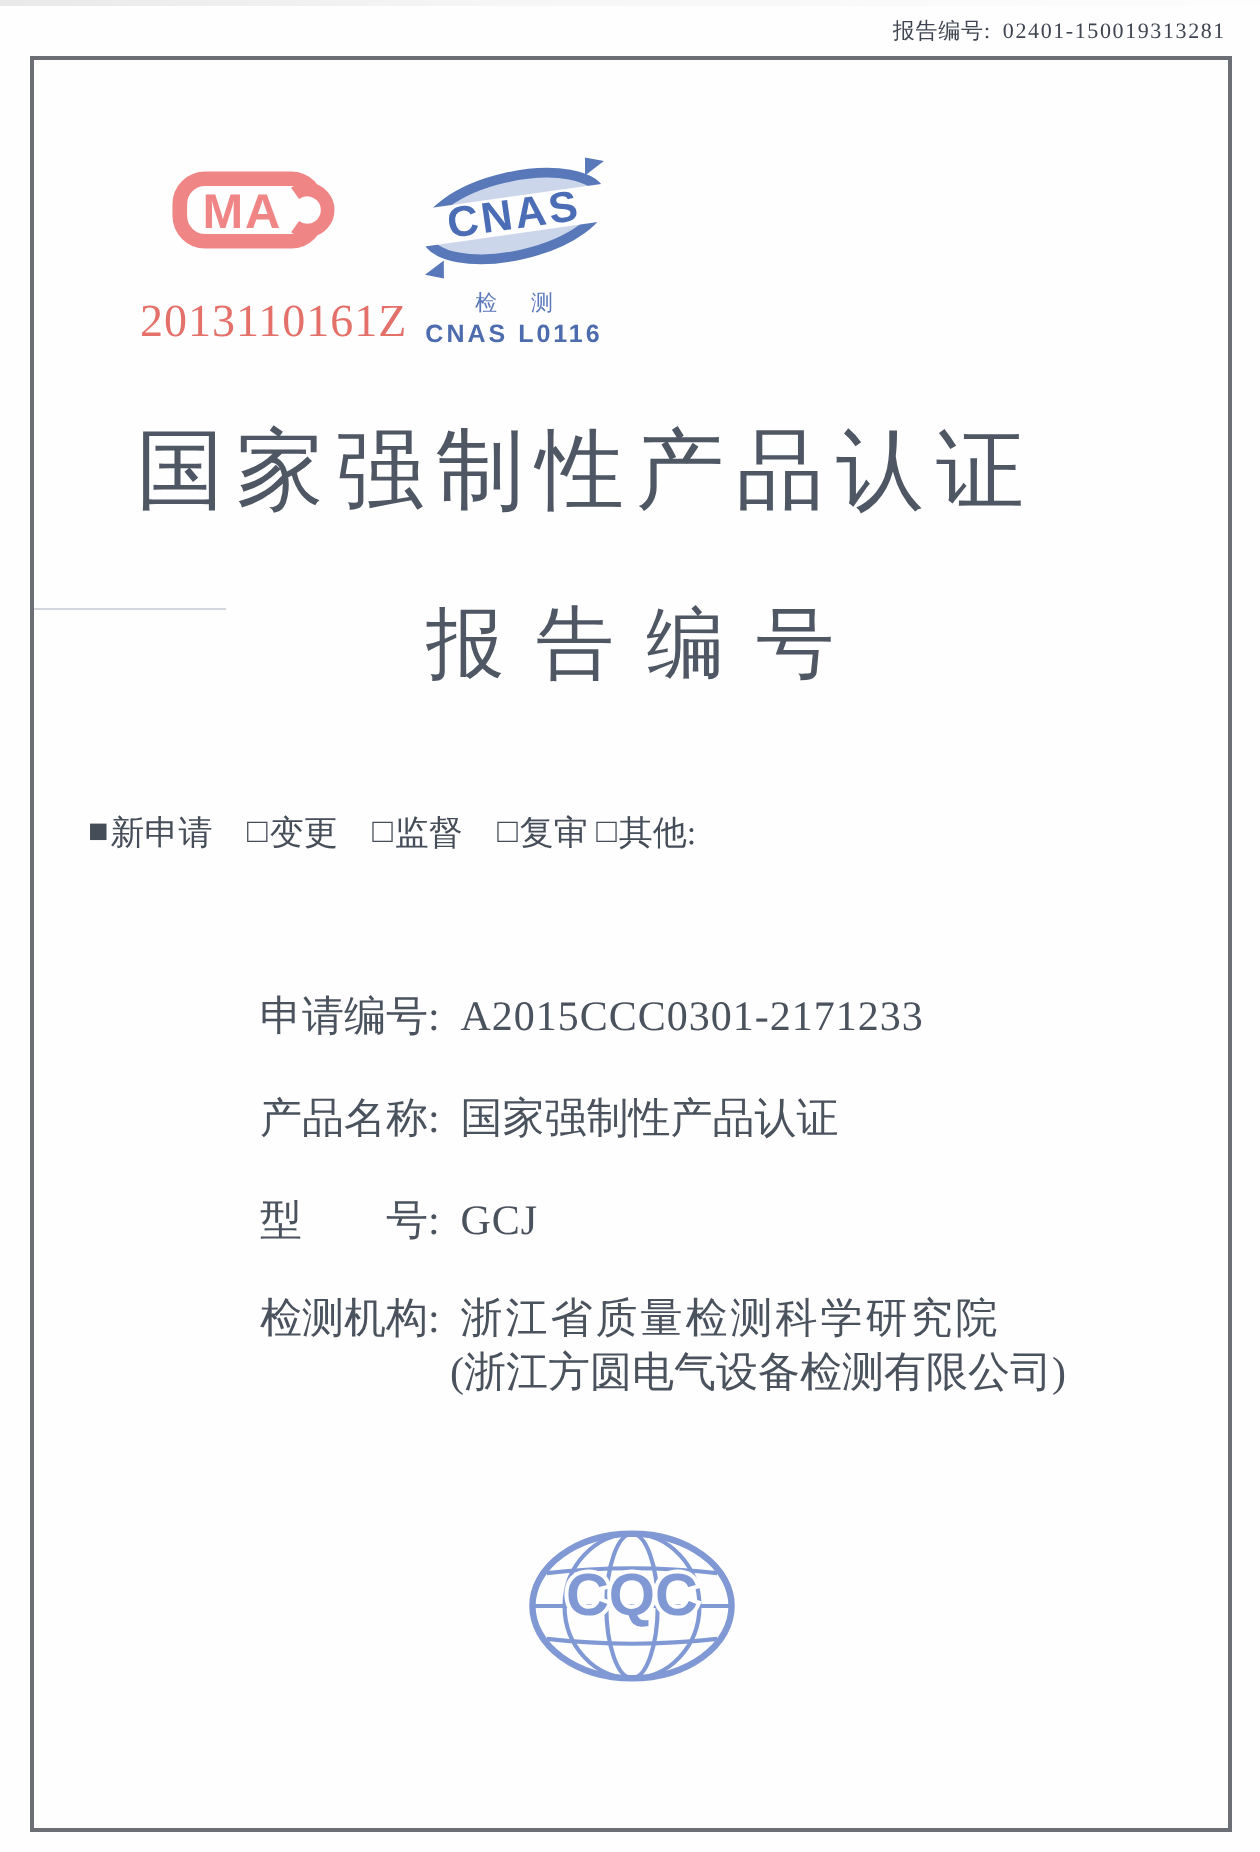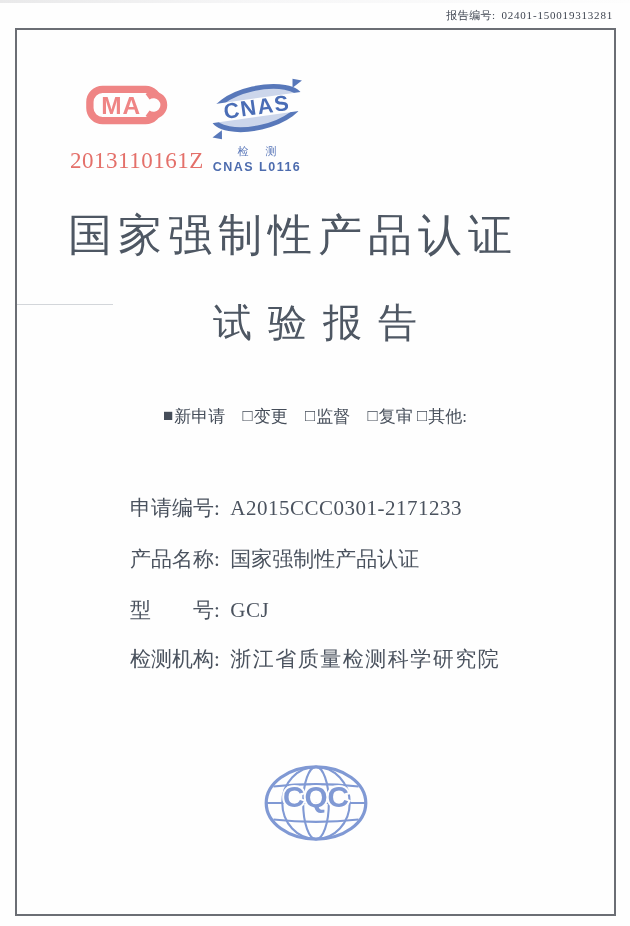--- a/index.html
+++ b/index.html
@@ -48,22 +48,22 @@
     font-size: 44px; font-weight: normal; color: #4e5763;
     letter-spacing: 6px; padding-left: 18px; line-height: 1.2; white-space: nowrap;
   }
   .title-2 {
     position: absolute; left: 0; top: 300px; width: 630px; text-align: center;
     font-size: 39px; font-weight: normal; color: #4e5763;
     letter-spacing: 16px; padding-left: 16px; line-height: 1.2; white-space: nowrap;
   }
 
   .apptype-row {
-    position: absolute; left: 0; top: 405px; width: 630px; text-align: center;
-    font-size: 17px; color: #454d59; white-space: nowrap;
+    position: absolute; left: 0; top: 405px; width: 630px; 
+    font-size: 17px; color: #454d59; white-space: nowrap; padding-left: 44px;
   }
   .apptype-item { display: inline-block; margin-right: 13px; }
   .apptype-item:nth-child(4) { margin-right: 0; }
   .apptype-item:nth-child(5) { margin-right: 0; }
   .cb-glyph { display: inline-block; margin-right: 1px; transform: translateY(-1px); }
 
   .field { position: absolute; left: 130px; font-size: 21px; color: #4a525e; white-space: nowrap; }
   .field .lbl { display: inline-block; width: 95px; }
   .f-appno  { top: 494px; }
   .f-prod   { top: 545px; }
@@ -114,21 +114,21 @@
       <g transform="rotate(-8 50 30)">
         <rect x="-4" y="20" width="108" height="19" fill="#fefefe"></rect>
         <text x="50" y="36.5" text-anchor="middle" font-size="22" font-weight="800" fill="#4a6db6" letter-spacing="1.5">CNAS</text>
       </g>
     </svg>
     <div class="cnas-caption-cn">检 测</div>
     <div class="cnas-caption-code">CNAS L0116</div>
   </div>
 
   <h1 class="title-1">国家强制性产品认证</h1>
-  <h1 class="title-2">试验报告</h1>
+  <h1 class="title-2">报告编号</h1>
 
   <div class="scan-artifact"></div>
 
   <div class="apptype-row">
     <span class="apptype-item"><span class="cb-glyph">■</span><span>新申请</span></span>
     <span class="apptype-item"><span class="cb-glyph">□</span><span>变更</span></span>
     <span class="apptype-item"><span class="cb-glyph">□</span><span>监督</span></span>
     <span class="apptype-item"><span class="cb-glyph">□</span><span>复审</span></span>
     <span class="apptype-item"><span class="cb-glyph">□</span><span>其他:</span></span>
   </div>
@@ -142,20 +142,21 @@
     <span class="val">国家强制性产品认证</span>
   </div>
   <div class="field f-model">
     <span class="lbl">型　　号:</span>
     <span class="val val-latin">GCJ</span>
   </div>
   <div class="field f-agency">
     <span class="lbl">检测机构:</span>
     <span class="val">浙江省质量检测科学研究院</span>
   </div>
+  <div class="f-agency2">(浙江方圆电气设备检测有限公司)</div>
 
   <div class="cqc-block">
     <svg width="106" height="78" viewBox="0 0 132 97">
       <ellipse cx="66" cy="48.5" rx="62" ry="45" fill="none" stroke="#8099d4" stroke-width="4"></ellipse>
       <ellipse cx="66" cy="48.5" rx="42" ry="45" fill="none" stroke="#8099d4" stroke-width="2.6"></ellipse>
       <ellipse cx="66" cy="48.5" rx="16" ry="45" fill="none" stroke="#8099d4" stroke-width="2.6"></ellipse>
       <path d="M 13 28 Q 66 22 119 28" fill="none" stroke="#8099d4" stroke-width="2.6"></path>
       <path d="M 4 48.5 L 128 48.5" fill="none" stroke="#8099d4" stroke-width="2.6"></path>
       <path d="M 13 69 Q 66 75 119 69" fill="none" stroke="#8099d4" stroke-width="2.6"></path>
       <text x="66" y="54" text-anchor="middle" font-size="37" font-weight="900" fill="#8099d4" stroke="#fefefe" stroke-width="5" paint-order="stroke" letter-spacing="0">CQC</text>

